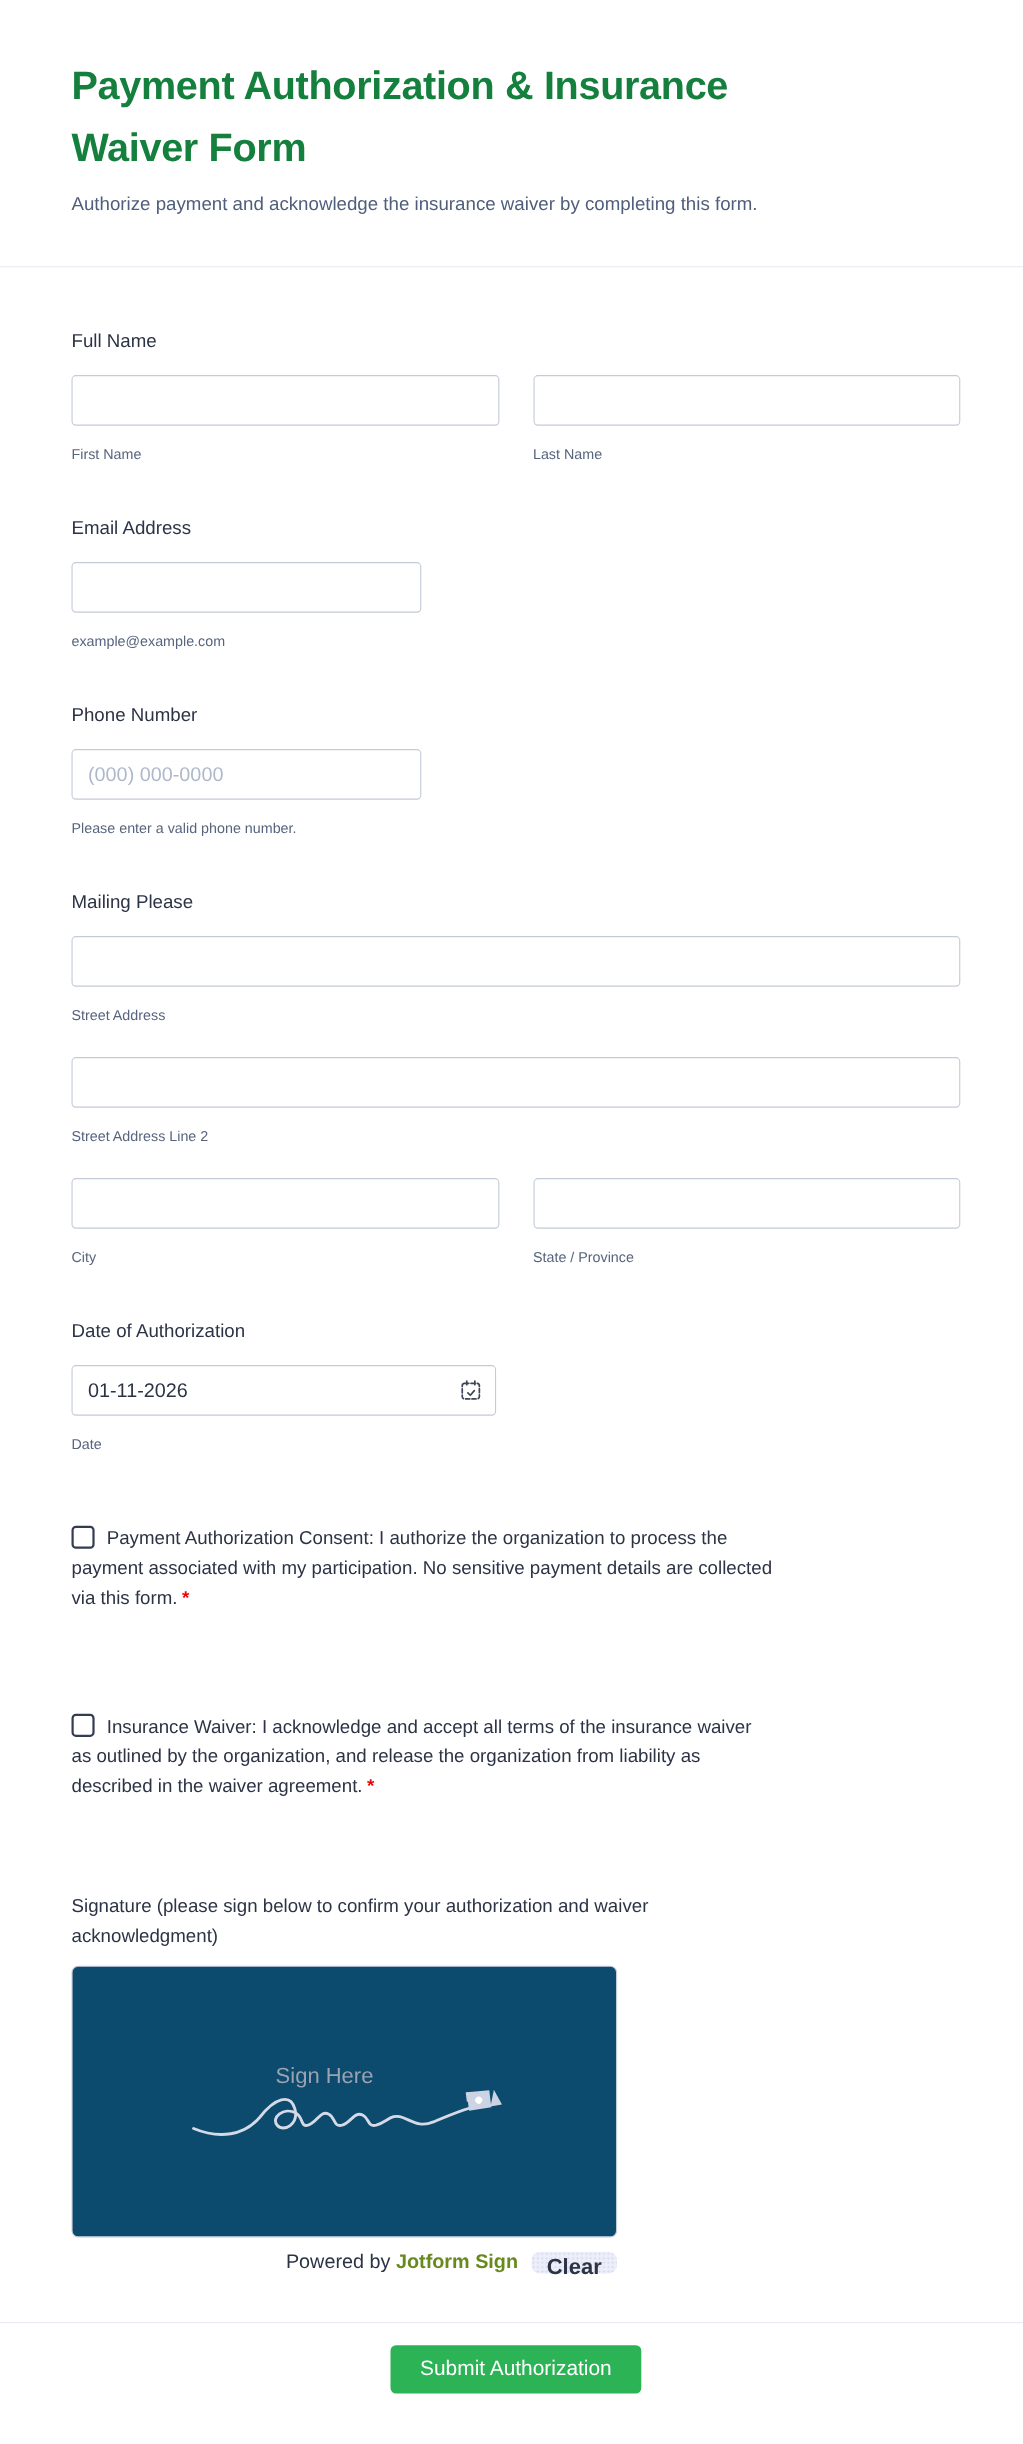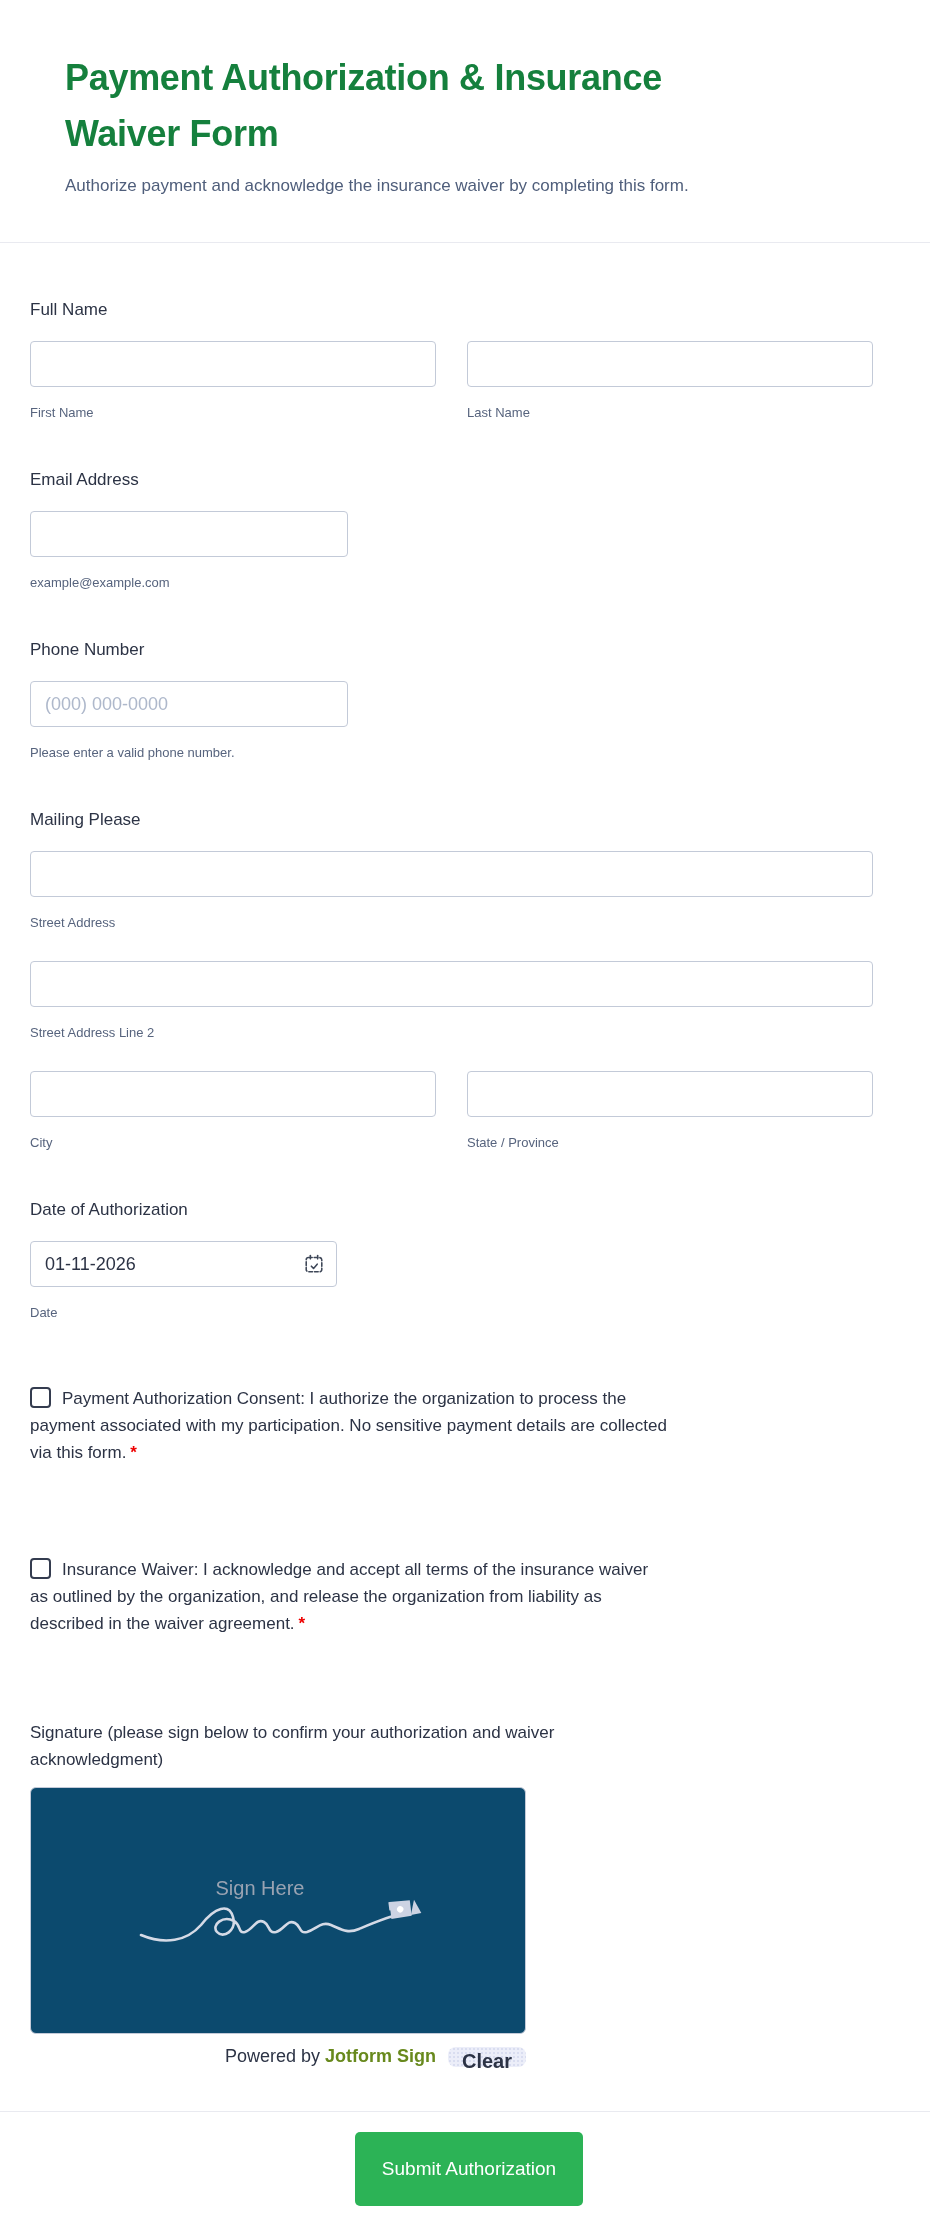--- a/index.html
+++ b/index.html
@@ -13,41 +13,41 @@
 
   
   .form-header { padding:50px 60px 44px 65px; border-bottom:1px solid #e9eaf0; }
   .form-title {
     font-size:36px; font-weight:700; color:#15803d;
     line-height:56px; letter-spacing:-0.3px; max-width:720px;
   }
   .form-subtitle { margin-top:12px; font-size:17px; color:#4f5e7b; line-height:24px; }
 
   
-  .form-body { padding:0 57px 0 30px; }
+  .form-body { padding:0 57px 0 65px; }
   .group { margin-top:48px; }
   .group.first { margin-top:56px; }
   .q-label { font-size:17px; font-weight:500; color:#2c3345; line-height:22px; margin-bottom:20px; }
   .sub-label { font-size:13px; color:#57647e; line-height:16px; margin-top:18px; }
 
   .input {
     display:block; width:100%; height:46px;
     border:1px solid #c3cad8; border-radius:4px; background:#fff;
     font-family:inherit; font-size:18px; color:#2c3345; padding:0 14px; outline:none;
   }
   .input::placeholder { color:#aeb8cb; }
   .half { width:318px; }
 
   .row { display:flex; gap:31px; }
   .col { flex:1; min-width:0; }
 
   .mt30 { margin-top:30px; }
 
   
-  .date-wrap { position:relative; width:307px;border-radius:14px; }
+  .date-wrap { position:relative; width:386px;border-radius:14px; }
   .date-wrap .input { padding-right:44px; }
   .cal-btn {
     position:absolute; right:12px; top:12px; width:22px; height:22px;
     background:none; border:none; cursor:pointer; padding:0;
     display:flex; align-items:center; justify-content:center;
   }
 
   
   .cb-group1 { margin-top:64px; }
   .cb-group2 { margin-top:90px; }
@@ -83,21 +83,21 @@
     background-color:#eceef9;
     background-image:radial-gradient(#d9ddf0 1px, rgba(0,0,0,0) 1px);
     background-size:4px 4px;
     border:none; border-radius:8px; padding:6px 14px; height:20px; line-height:16px;font-weight:bold;
   }
 
   
   .divider2 { margin-top:44px; border-top:1px solid #e9eaf0; }
   .submit-area { padding:20px 57px 28px 65px; text-align:center; }
   .submit-btn {
-    display:inline-block; min-width:228px; height:74px; padding:0 26px;
+    display:inline-block; min-width:228px; height:44px; padding:0 26px;
     background:#2cb356; color:#ffffff; border:none; border-radius:5px;
     font-family:inherit; font-size:19px; font-weight:500; cursor:pointer;
   }
 </style>
 </head>
 <body>
 
 <div class="page">
 
   <div class="form-header">

